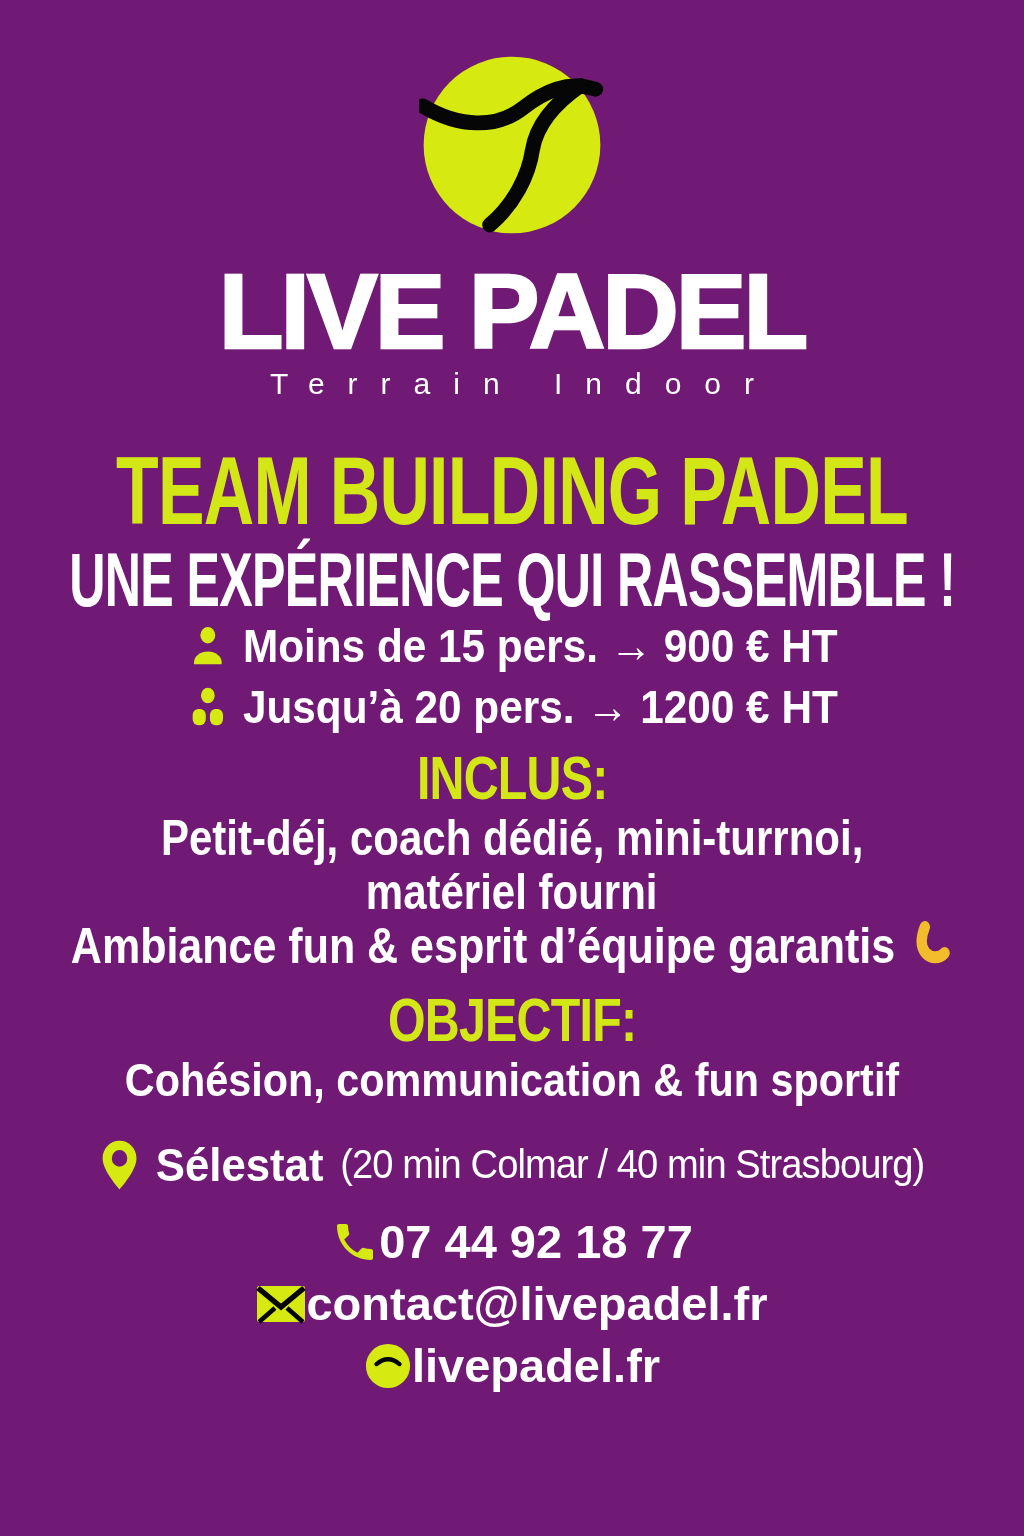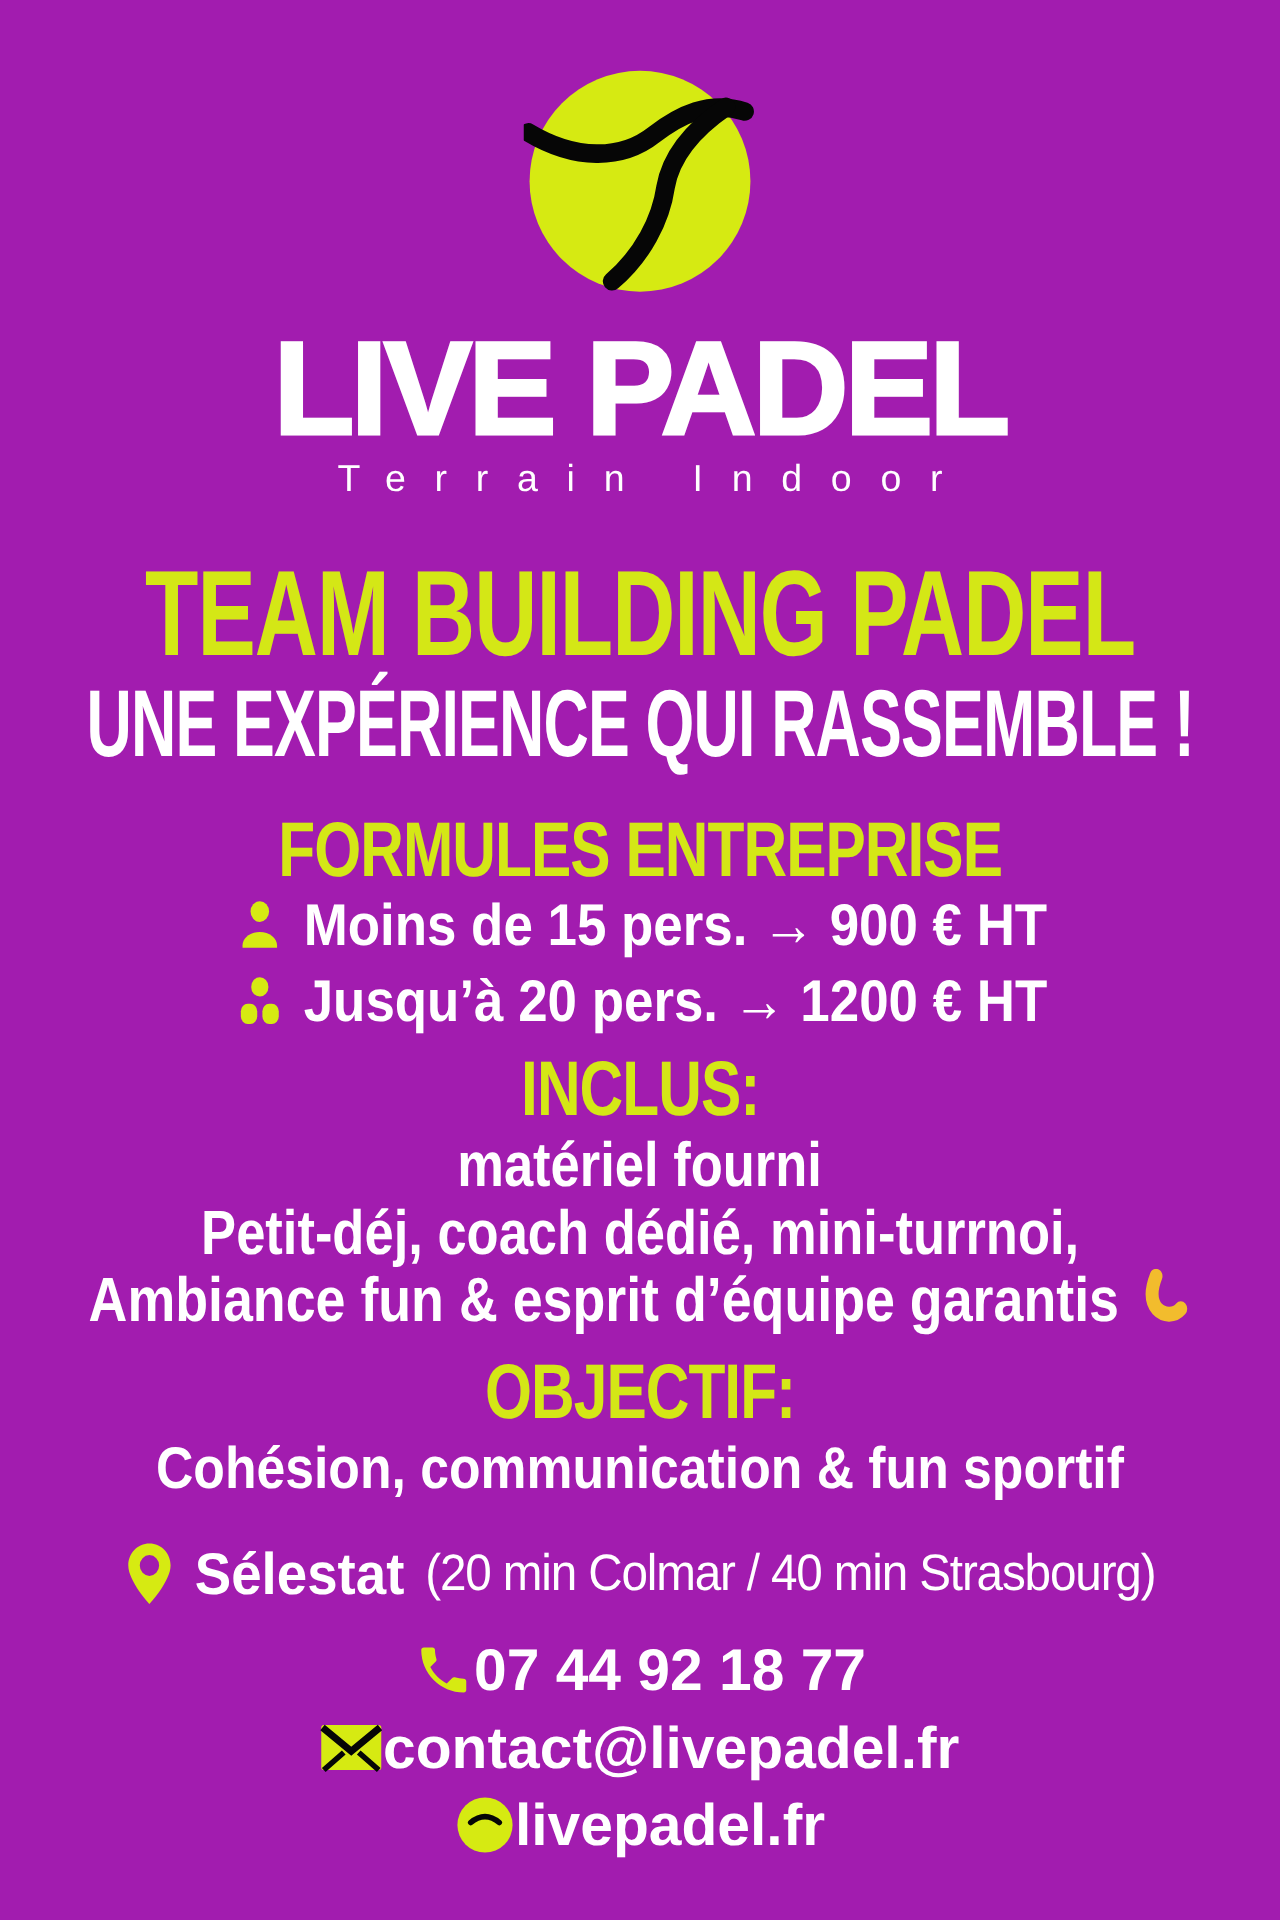--- a/index.html
+++ b/index.html
@@ -1,19 +1,19 @@
 <!DOCTYPE html>
 <html><head>
 <meta charset="utf-8">
 <style>
   html,body{margin:0;padding:0;background:#000;}
   .poster{
     position:relative;
     width:1024px;height:1536px;
-    background:#a21caf;
+    background:#701a75;
     overflow:hidden;
     font-family:"Liberation Sans","DejaVu Sans",sans-serif;
     color:#fff;
     display:flex;flex-direction:column;align-items:center;
     padding-top:52px;box-sizing:border-box;
     text-align:center;
   }
   .nowrap{white-space:nowrap;}
   .cond{display:inline-block;white-space:nowrap;transform-origin:50% 50%;}
   .sx66{transform:scaleX(.66);}
@@ -105,23 +105,20 @@
   <div class="brand nowrap">LIVE PADEL</div>
   <div class="tagline nowrap">Terrain Indoor</div>
 
   <div class="title">
     <span class="cond sx72">TEAM BUILDING PADEL</span>
   </div>
   <div class="subtitle">
     <span class="cond sx66">UNE EXPÉRIENCE QUI RASSEMBLE !</span>
   </div>
 
-  <div class="sec-heading h-formules">
-    <span class="cond sx78">FORMULES ENTREPRISE</span>
-  </div>
   <div class="formule-items">
     <div class="formule-row">
       <svg width="46" height="46" viewBox="0 0 24 24" aria-hidden="true">
         <circle cx="12" cy="6.4" r="4.3" fill="#d6ea12"></circle>
         <path d="M4 21.5v-1c0-3.1 3.6-5.6 8-5.6s8 2.5 8 5.6v1z" fill="#d6ea12"></path>
       </svg>
       <span class="nowrap">Moins de 15 pers. → 900 € HT</span>
     </div>
     <div class="formule-row">
       <svg width="46" height="46" viewBox="0 0 24 24" aria-hidden="true">
@@ -130,22 +127,22 @@
         <rect x="13.2" y="13" width="7.6" height="8.5" rx="3.2" fill="#d6ea12"></rect>
       </svg>
       <span class="nowrap">Jusqu’à 20 pers. → 1200 € HT</span>
     </div>
   </div>
 
   <div class="sec-heading h-inclus">
     <span class="cond sx78">INCLUS:</span>
   </div>
   <div class="body-lines">
+    <span class="body-line"><span class="cond sx84">Petit-déj, coach dédié, mini-turrnoi,</span></span>
     <span class="body-line"><span class="cond sx84">matériel fourni</span></span>
-    <span class="body-line"><span class="cond sx84">Petit-déj, coach dédié, mini-turrnoi,</span></span>
     <span class="body-line body-line-icon">
       <span class="nowrap">Ambiance fun &amp; esprit d’équipe garantis</span>
       <svg width="54" height="50" viewBox="0 0 100 100" aria-hidden="true">
         <path d="M36 12 C 26 34 26 52 38 64 C 50 75 70 76 82 64" fill="none" stroke="#f2bc2d" stroke-width="24" stroke-linecap="round"></path>
       </svg>
     </span>
   </div>
 
   <div class="sec-heading h-objectif">
     <span class="cond sx78">OBJECTIF:</span>

